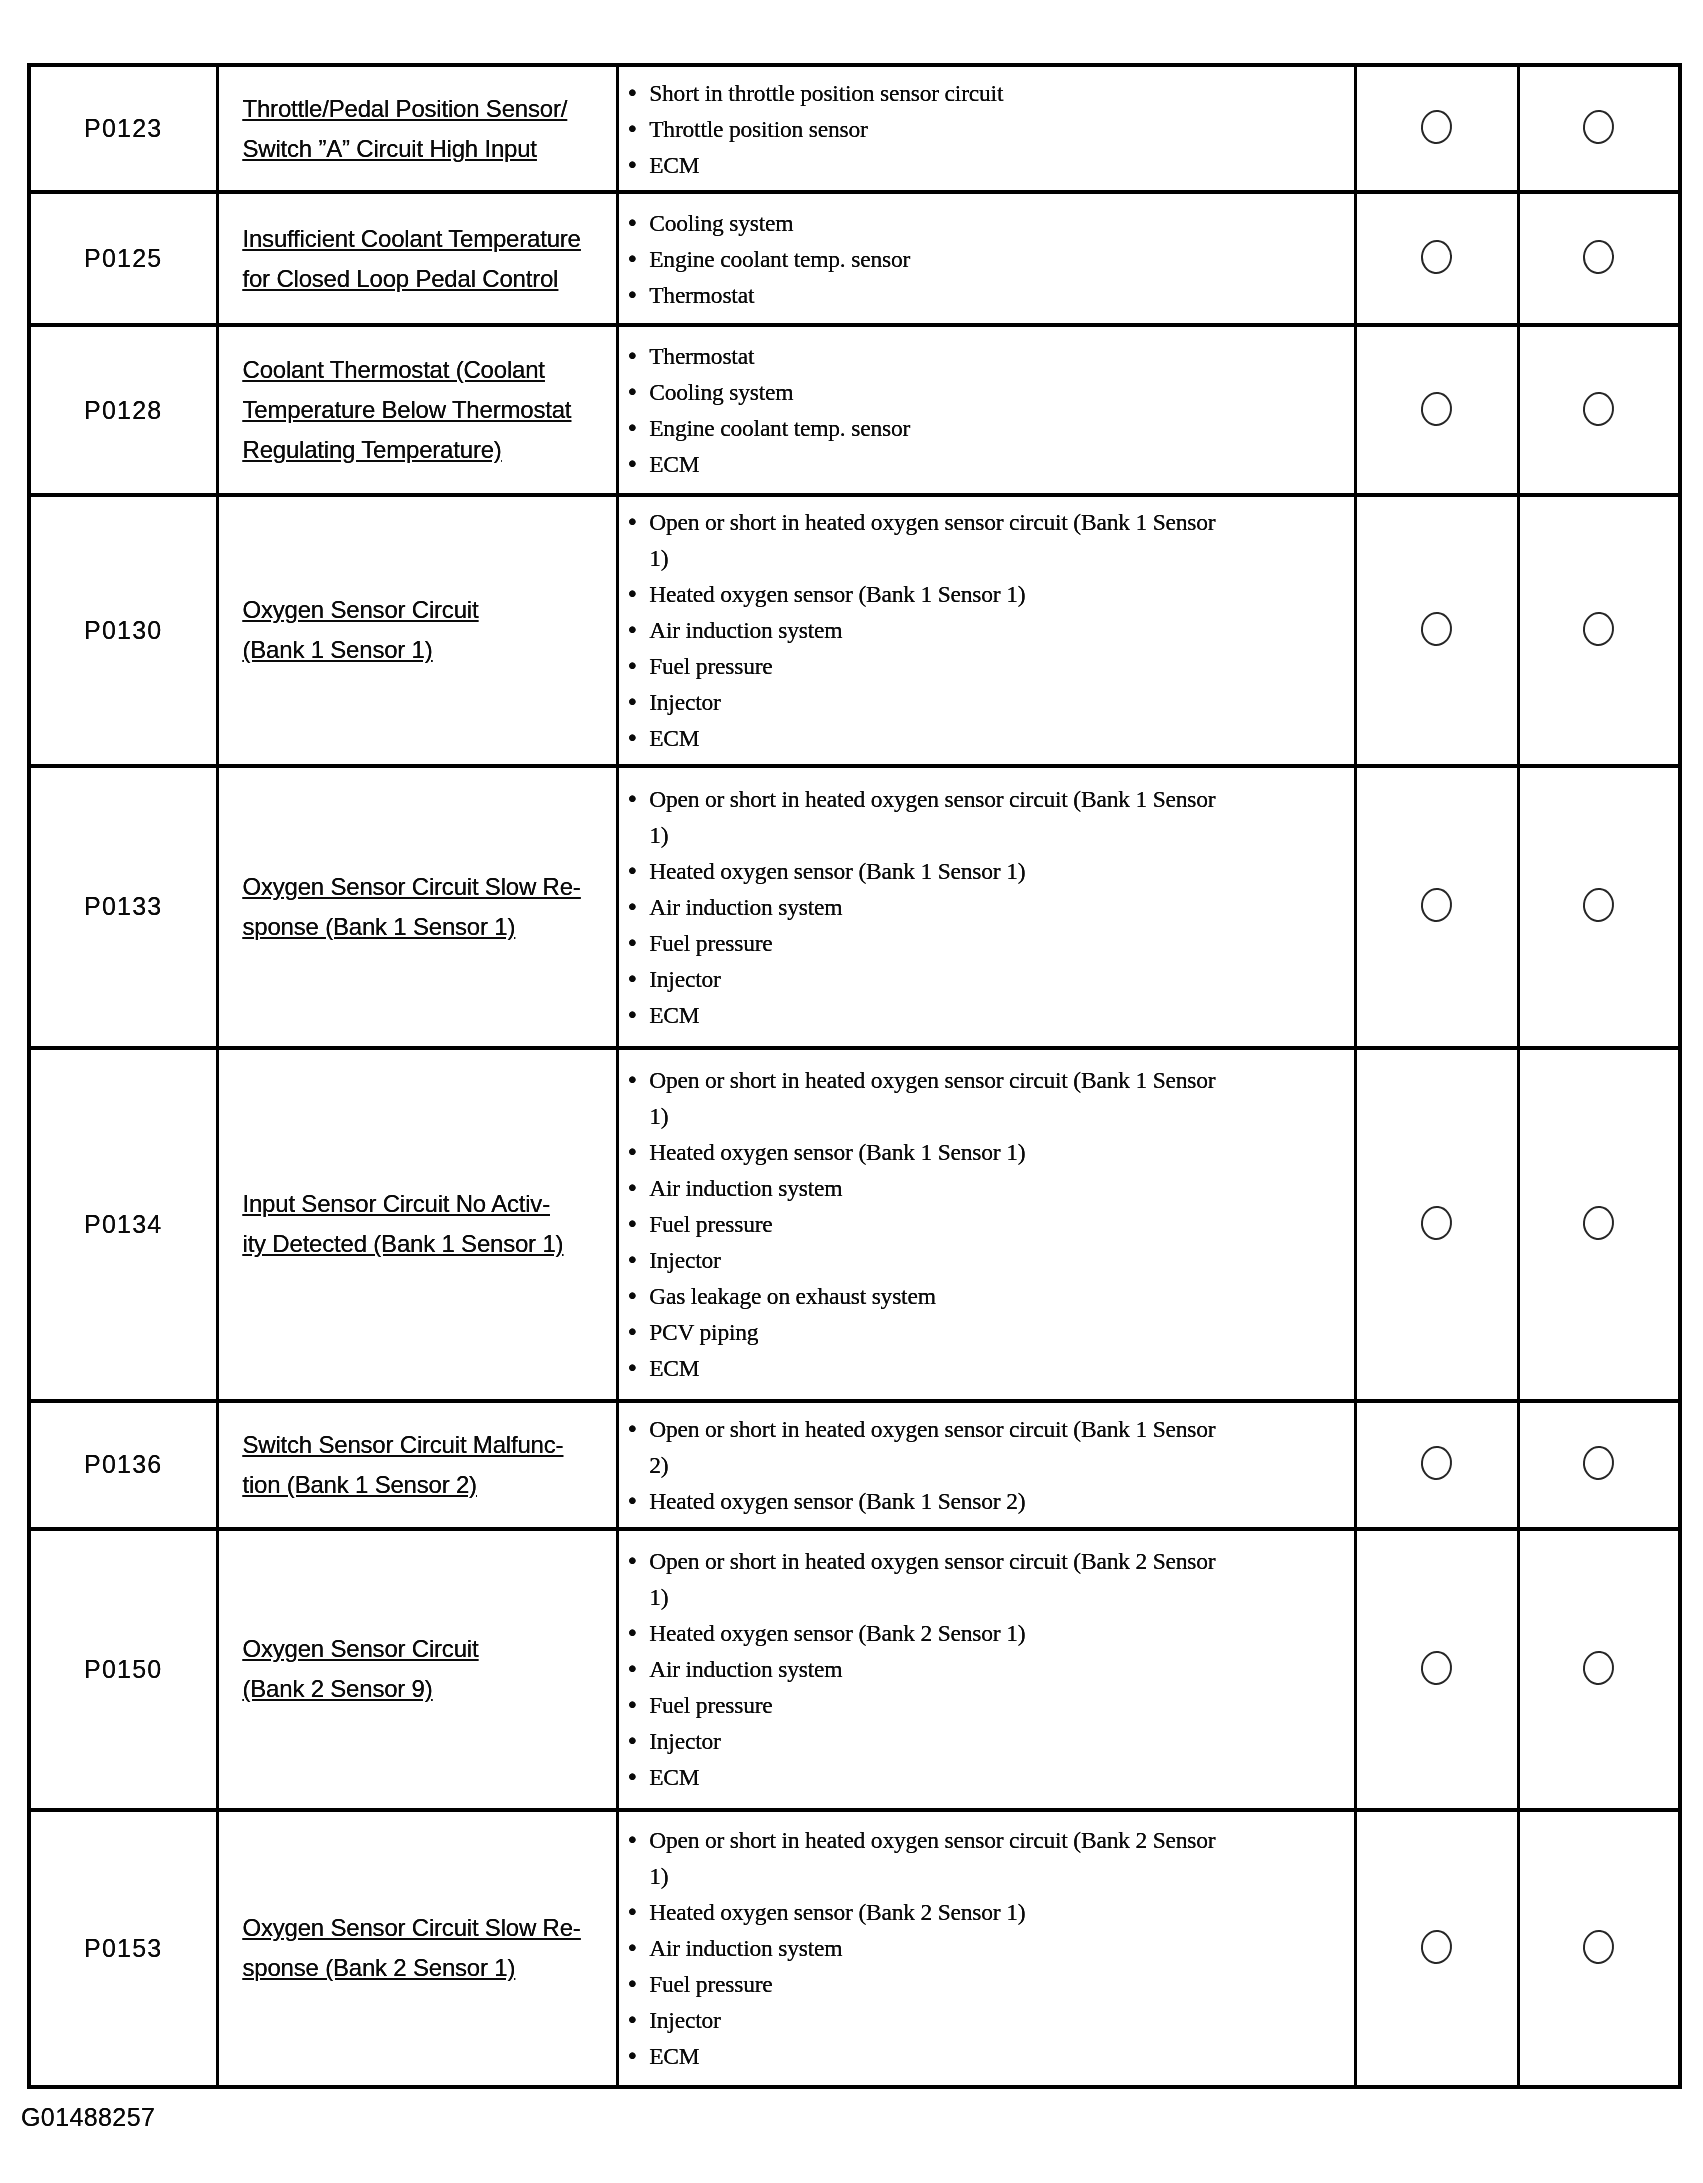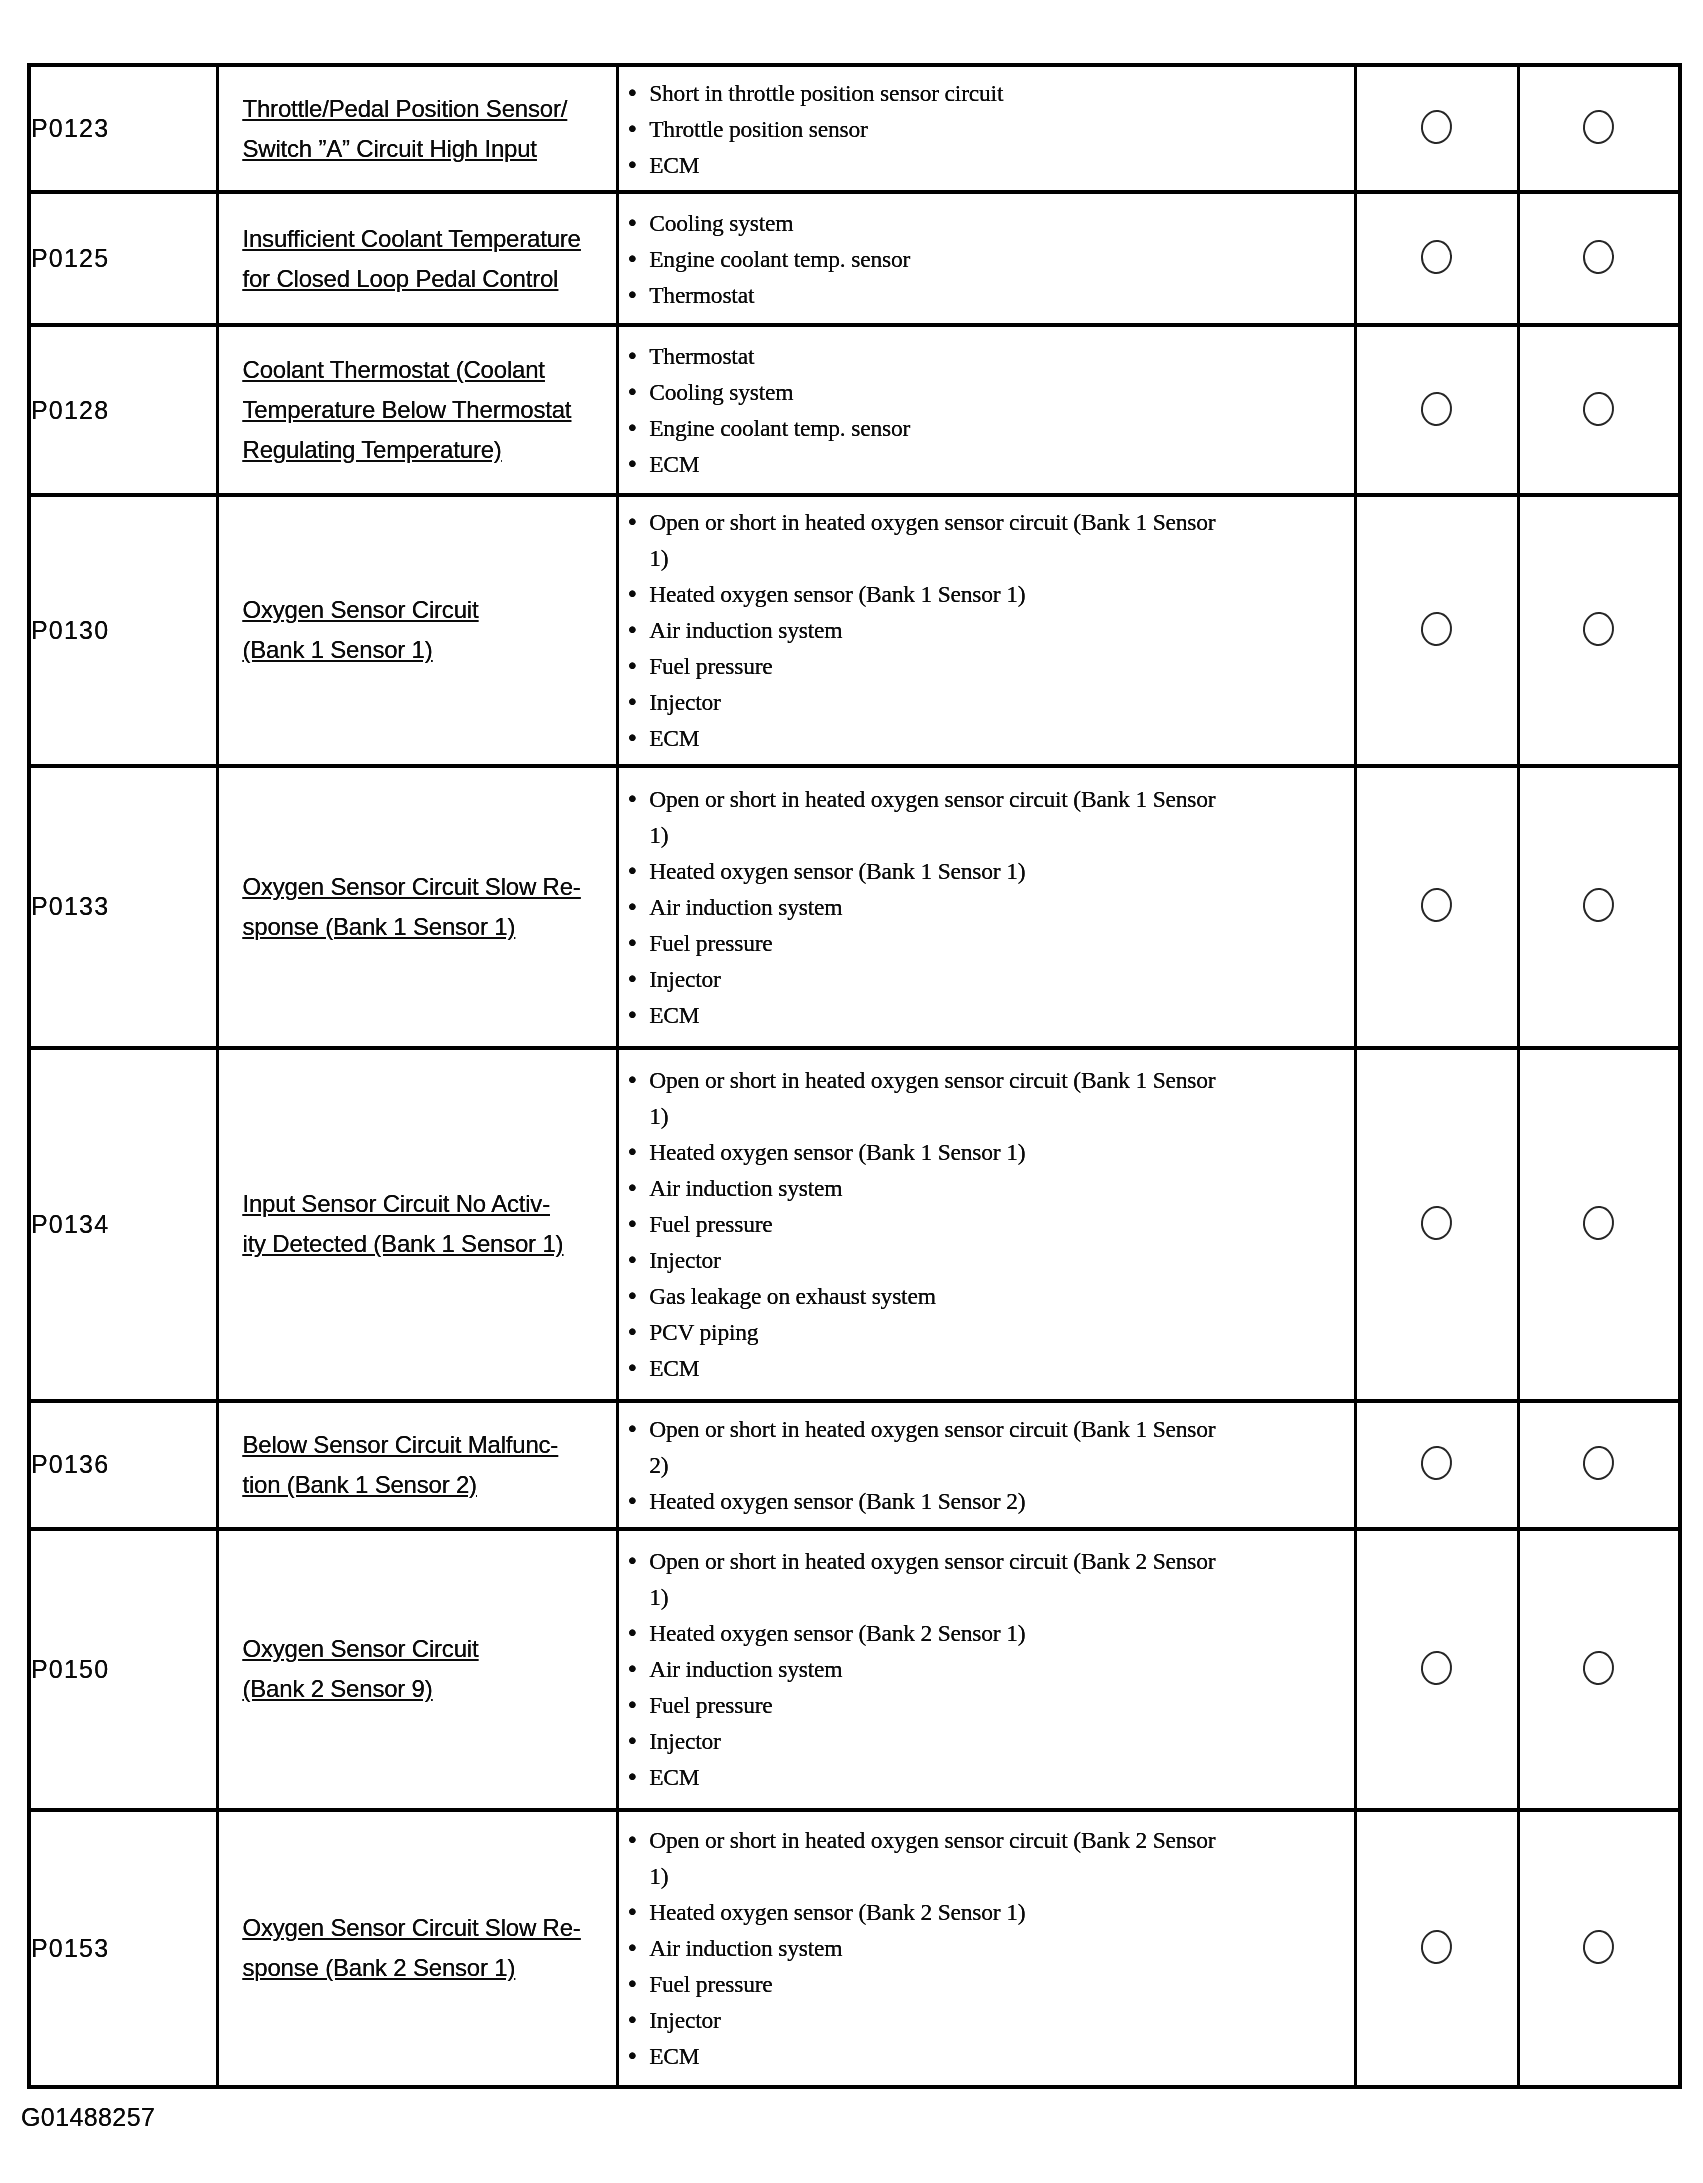--- a/index.html
+++ b/index.html
@@ -31,20 +31,21 @@
   tr.r1{height:133px}
   tr.r2{height:170px}
   tr.r3{height:270px}
   tr.r4{height:282px}
   tr.r5{height:353px}
   tr.r6{height:128px}
   tr.r7{height:281px}
   tr.r8{height:277px}
 
   .c-code{
+    text-align:center;
     font-size:25px;
     letter-spacing:1.2px;
     text-shadow:0 0 0.5px #000;
   }
   .desc{
     padding:4.9px 6.5px 4.9px 24px;
     font-size:24px;
     line-height:40px;
     text-shadow:0 0 0.5px #000;
     letter-spacing:-0.2px;
@@ -307,21 +308,21 @@
             </div>
           </td>
     <td class="c-mark"><span class="circle"></span></td>
     <td class="c-mark"><span class="circle"></span></td>
   </tr>
 
   <tr class="r6">
     <td class="c-code"><span class="code">P0136</span></td>
     <td class="c-desc">
             <div class="desc">
-              <div>Below Sensor Circuit Malfunc-</div>
+              <div>Switch Sensor Circuit Malfunc-</div>
               <div>tion (Bank 1 Sensor 2)</div>
             </div>
           </td>
     <td class="c-area">
             <div class="bullets">
               <div class="bullet">
                 <span class="dot">•</span>
                 <span class="txt">Open or short in heated oxygen sensor circuit (Bank 1 Sensor
 2)</span>
               </div>

